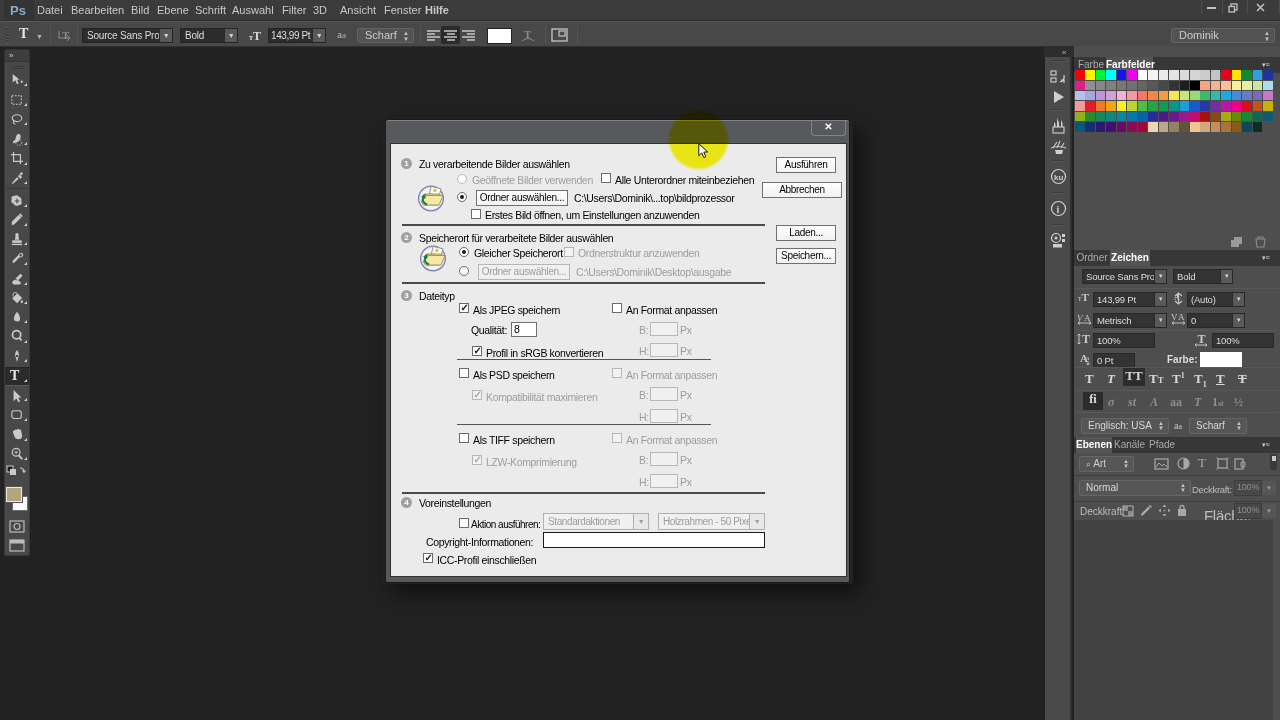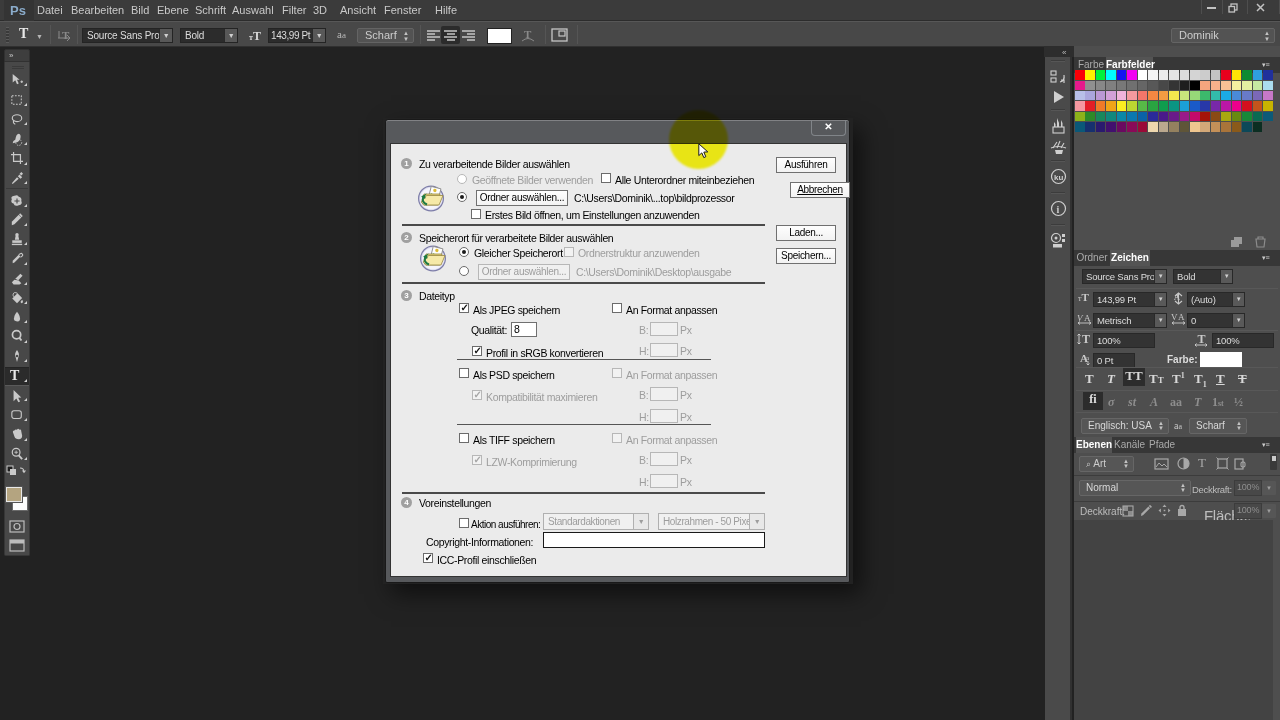--- a/index.html
+++ b/index.html
@@ -131,21 +131,21 @@
   <div class="mi" style="left:37px;">Datei</div>
   <div class="mi" style="left:71px;">Bearbeiten</div>
   <div class="mi" style="left:131px;">Bild</div>
   <div class="mi" style="left:157px;">Ebene</div>
   <div class="mi" style="left:195px;">Schrift</div>
   <div class="mi" style="left:232px;">Auswahl</div>
   <div class="mi" style="left:282px;">Filter</div>
   <div class="mi" style="left:313px;">3D</div>
   <div class="mi" style="left:340px;">Ansicht</div>
   <div class="mi" style="left:384px;">Fenster</div>
-  <div class="mi" style="left:435px;">Hilfe</div>
+  <div class="mi" style="left:425px;font-weight:bold;">Hilfe</div>
   <div class="abs" style="left:1201px; top:0; width:1px; height:14px; background:#4e4e4e;"></div>
   <div class="abs" style="left:1222px; top:0; width:1px; height:14px; background:#4e4e4e;"></div>
   <div class="abs" style="left:1247px; top:0; width:1px; height:14px; background:#4e4e4e;"></div>
   <div class="abs" style="left:1279px; top:0; width:1px; height:14px; background:#4e4e4e;"></div>
   <div class="abs" style="left:1207px; top:7px; width:9px; height:2px; background:#c2c2c2;"></div>
   <svg class="abs" style="left:1228px; top:3px;" width="10" height="10" viewBox="0 0 10 10">
     <rect x="3" y="1" width="6" height="6" fill="none" stroke="#c2c2c2" stroke-width="1.3"></rect>
     <rect x="1" y="3.5" width="5.5" height="5.5" fill="#3b3b3b" stroke="#c2c2c2" stroke-width="1.3"></rect>
   </svg>
   <svg class="abs" style="left:1256px; top:3px;" width="9" height="9" viewBox="0 0 9 9">
@@ -744,21 +744,21 @@
     <div class="dcombo" style="left:152px; top:369px; width:106px;">Standardaktionen<span class="da">▼</span></div>
     <div class="dcombo" style="left:267px; top:369px; width:107px;">Holzrahmen - 50 Pixel<span class="da">▼</span></div>
     <div class="dtx" style="left:35px; top:392px;">Copyright-Informationen:</div>
     <div class="dinput" style="left:152px; top:388px; width:222px; height:16px; border-color:#1a1a1a;"></div>
     <div class="cb" style="left:32px; top:409px;">
           <span class="mk">✓</span>
         </div>
     <div class="dtx" style="left:46px; top:410px;">ICC-Profil einschließen</div>
   </div>
   <div class="dbtn" style="left:390px; top:37px; width:60px; line-height:14px;">Ausführen</div>
-  <div class="dbtn" style="left:404px; top:62px; width:60px; line-height:14px;text-decoration:underline;">Abbrechen</div>
+  <div class="dbtn" style="left:376px; top:62px; width:80px; line-height:14px;">Abbrechen</div>
   <div class="dbtn" style="left:390px; top:105px; width:60px; line-height:14px;">Laden...</div>
   <div class="dbtn" style="left:390px; top:128px; width:60px; line-height:14px;">Speichern...</div>
 </div>
 
 <div id="ycircle"></div>
 <svg id="cursor" class="abs" style="left:698px; top:143px;" width="12" height="17" viewBox="0 0 12 17">
   <polygon points="0.8,0.8 0.8,12.6 3.8,9.9 5.8,14.6 7.8,13.7 5.8,9.1 9.8,8.9" fill="#ffffff" stroke="#1a1a1a" stroke-width="1"></polygon>
 </svg>
 
 </div>

